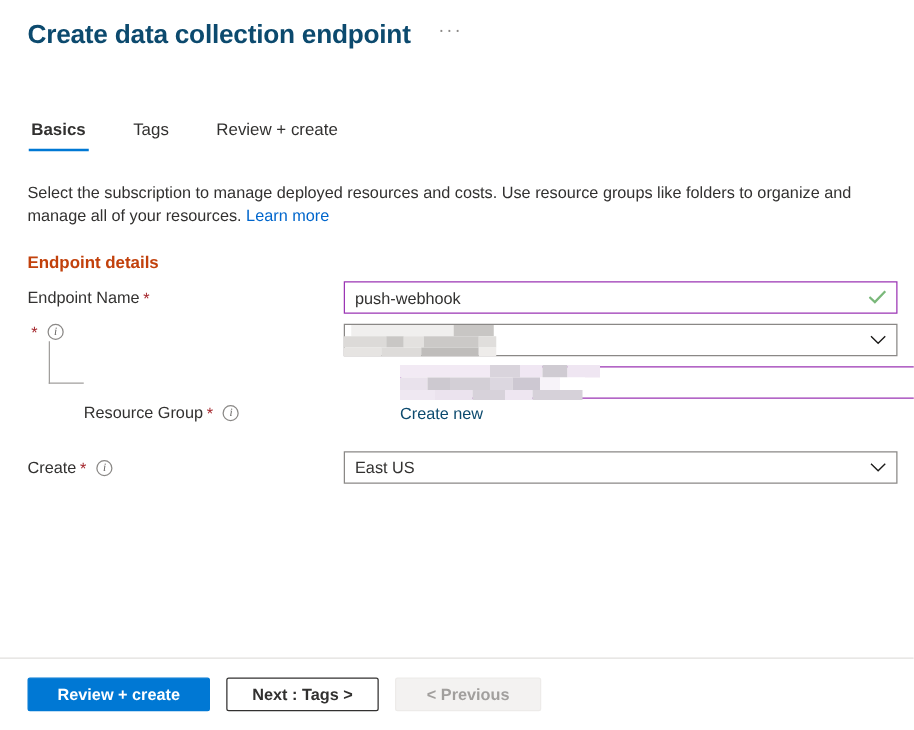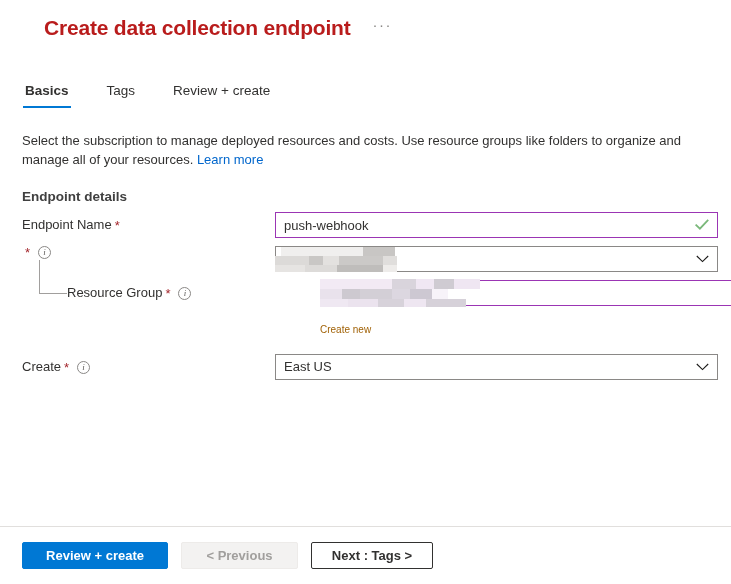--- a/index.html
+++ b/index.html
@@ -21,44 +21,43 @@
   
   .page-header {
     display: flex;
     align-items: center;
     padding: 10px 0 0 22px;
     height: 36px;
   }
   .page-title {
     font-size: 21px;
     font-weight: bold;
-    color: #b91c1c;
+    color: #0c4a6e;
     letter-spacing: -0.2px;
     line-height: 28px;
-    margin-left: 22px;
   }
   .ellipsis-menu {
     margin-left: 18px;
     color: #8a8886;
     font-size: 15px;
     line-height: 10px;
     letter-spacing: 1.5px;
     cursor: pointer;
     user-select: none;
     padding: 4px 4px 10px 4px;
     align-self: flex-start;
     margin-top: 6px;
   }
 
   
   .tab-strip {
     display: flex;
     align-items: flex-end;
     padding-left: 23px;
-    margin-top: 32px;
+    margin-top: 45px;
     height: 30px;
   }
   .tab {
     position: relative;
     padding: 0 2px 8px 2px;
     margin-right: 34px;
     font-size: 13.5px;
     color: #323130;
     cursor: pointer;
     line-height: 18px;
@@ -90,21 +89,21 @@
   }
   .link {
     color: #0066cc;
     text-decoration: none;
     cursor: pointer;
   }
 
   .section-title {
     font-size: 13.5px;
     font-weight: bold;
-    color: #404040;
+    color: #c2410c;
     margin-top: 20px;
     margin-bottom: 6px;
   }
 
   
   .form-row {
     display: flex;
     align-items: flex-start;
     min-height: 26px;
     margin-top: 8px;
@@ -115,20 +114,21 @@
     flex: 0 0 253px;
     font-size: 13px;
     line-height: 26px;
     color: #323130;
     display: flex;
     align-items: center;
     white-space: nowrap;
   }
   .field-label.indented {
     padding-left: 45px;
+    margin-top: 24px;
   }
   .required-star {
     color: #a4262c;
     margin-left: 3px;
     font-size: 13px;
     line-height: 13px;
   }
   .info-icon {
     display: inline-flex;
     align-items: center;
@@ -219,23 +219,23 @@
     left: 0;
     pointer-events: none;
   }
   .redaction span {
     position: absolute;
     display: block;
   }
 
   .create-new-link {
     display: inline-block;
-    margin-top: 18px;
-    font-size: 10px;
-    color: #a16207;
+    margin-top: 4px;
+    font-size: 13px;
+    color: #0c4a6e;
     cursor: pointer;
     text-decoration: none;
   }
 
   
   .footer {
     position: absolute;
     left: 0;
     right: 0;
     bottom: 0;
@@ -399,15 +399,15 @@
           </svg>
         </span>
       </div>
     </div>
   </div>
 
 </div>
 
 <div class="footer">
   <div class="btn btn-primary">Review + create</div>
+  <div class="btn btn-default">Next : Tags &gt;</div>
   <div class="btn btn-disabled">&lt; Previous</div>
-  <div class="btn btn-default">Next : Tags &gt;</div>
 </div>
 
 </body></html>

